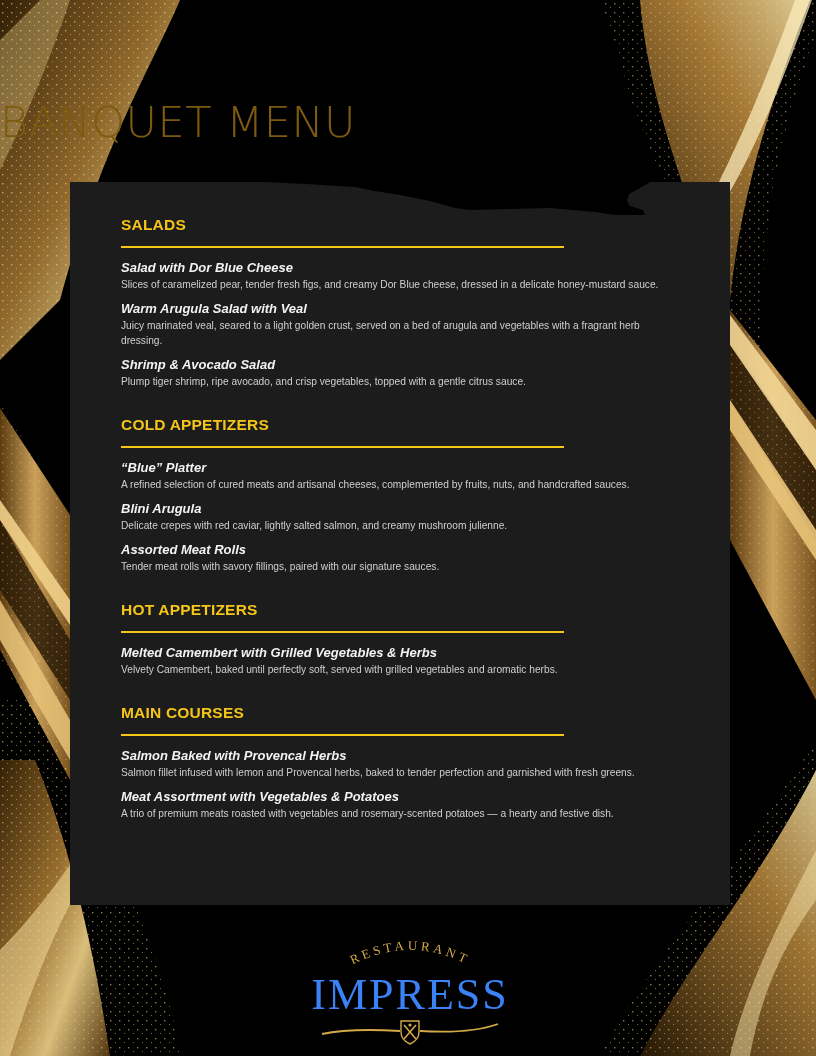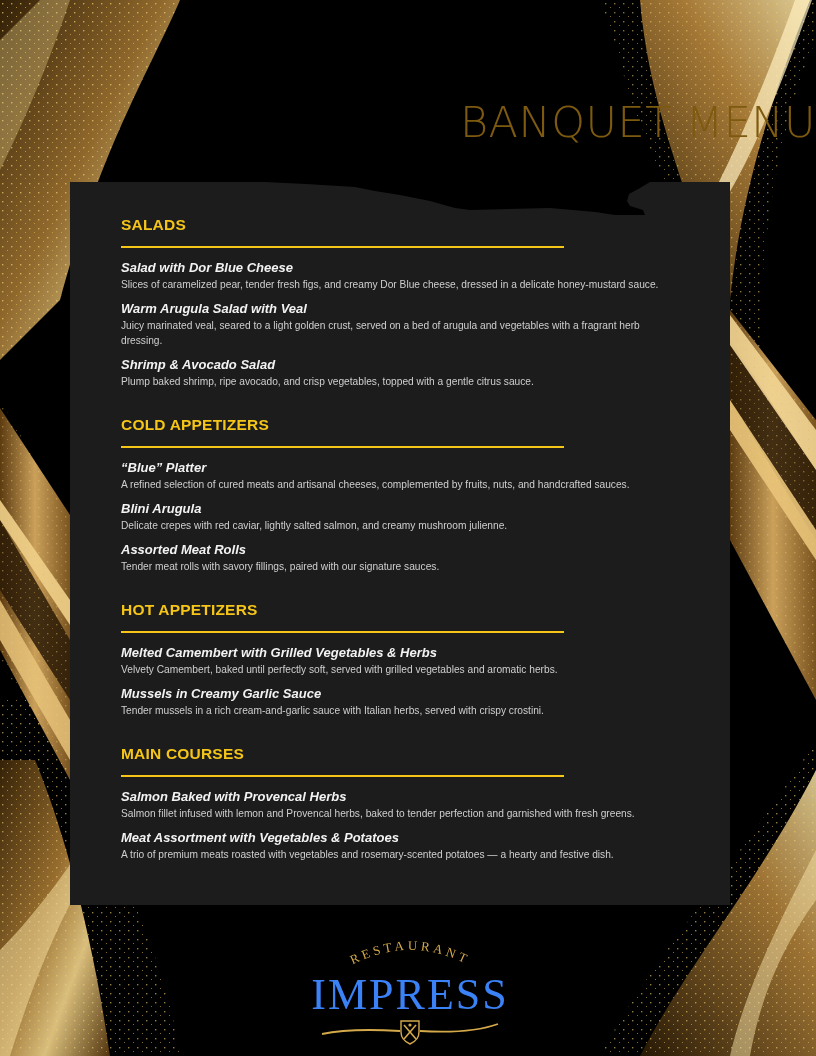--- a/index.html
+++ b/index.html
@@ -3,21 +3,21 @@
 <meta charset="utf-8">
 <style>
   * { margin: 0; padding: 0; box-sizing: border-box; }
   html, body { width: 816px; height: 1056px; background: #000; overflow: hidden; }
   body { position: relative; font-family: "Liberation Sans", sans-serif; }
 
   .bg { position: absolute; inset: 0; z-index: 0; }
 
   .title {
     position: absolute; left: 0; right: 0; top: 97px;
-    text-align: right;
+    text-align: left;
     font-family: "DejaVu Sans", sans-serif;
     font-weight: 200;
     font-size: 43px;
     letter-spacing: 0.5px;
     color: #7d5a0f;
     z-index: 2;
   }
 
   .card {
     position: absolute; left: 70px; top: 182px; width: 660px; height: 723px;
@@ -123,21 +123,21 @@
       <div class="item">
         <div class="item-name">Salad with Dor Blue Cheese</div>
         <div class="item-desc">Slices of caramelized pear, tender fresh figs, and creamy Dor Blue cheese, dressed in a delicate honey-mustard sauce.</div>
       </div>
       <div class="item">
         <div class="item-name">Warm Arugula Salad with Veal</div>
         <div class="item-desc">Juicy marinated veal, seared to a light golden crust, served on a bed of arugula and vegetables with a fragrant herb dressing.</div>
       </div>
       <div class="item">
         <div class="item-name">Shrimp &amp; Avocado Salad</div>
-        <div class="item-desc">Plump baked shrimp, ripe avocado, and crisp vegetables, topped with a gentle citrus sauce.</div>
+        <div class="item-desc">Plump tiger shrimp, ripe avocado, and crisp vegetables, topped with a gentle citrus sauce.</div>
       </div>
     </div>
 
     <div class="section">
       <div class="section-title">COLD APPETIZERS</div>
       <div class="divider"></div>
       <div class="item">
         <div class="item-name">“Blue” Platter</div>
         <div class="item-desc">A refined selection of cured meats and artisanal cheeses, complemented by fruits, nuts, and handcrafted sauces.</div>
       </div>
@@ -150,24 +150,20 @@
         <div class="item-desc">Tender meat rolls with savory fillings, paired with our signature sauces.</div>
       </div>
     </div>
 
     <div class="section">
       <div class="section-title">HOT APPETIZERS</div>
       <div class="divider"></div>
       <div class="item">
         <div class="item-name">Melted Camembert with Grilled Vegetables &amp; Herbs</div>
         <div class="item-desc">Velvety Camembert, baked until perfectly soft, served with grilled vegetables and aromatic herbs.</div>
-      </div>
-      <div class="item">
-        <div class="item-name">Mussels in Creamy Garlic Sauce</div>
-        <div class="item-desc">Tender mussels in a rich cream-and-garlic sauce with Italian herbs, served with crispy crostini.</div>
       </div>
     </div>
 
     <div class="section">
       <div class="section-title">MAIN COURSES</div>
       <div class="divider"></div>
       <div class="item">
         <div class="item-name">Salmon Baked with Provencal Herbs</div>
         <div class="item-desc">Salmon fillet infused with lemon and Provencal herbs, baked to tender perfection and garnished with fresh greens.</div>
       </div>

